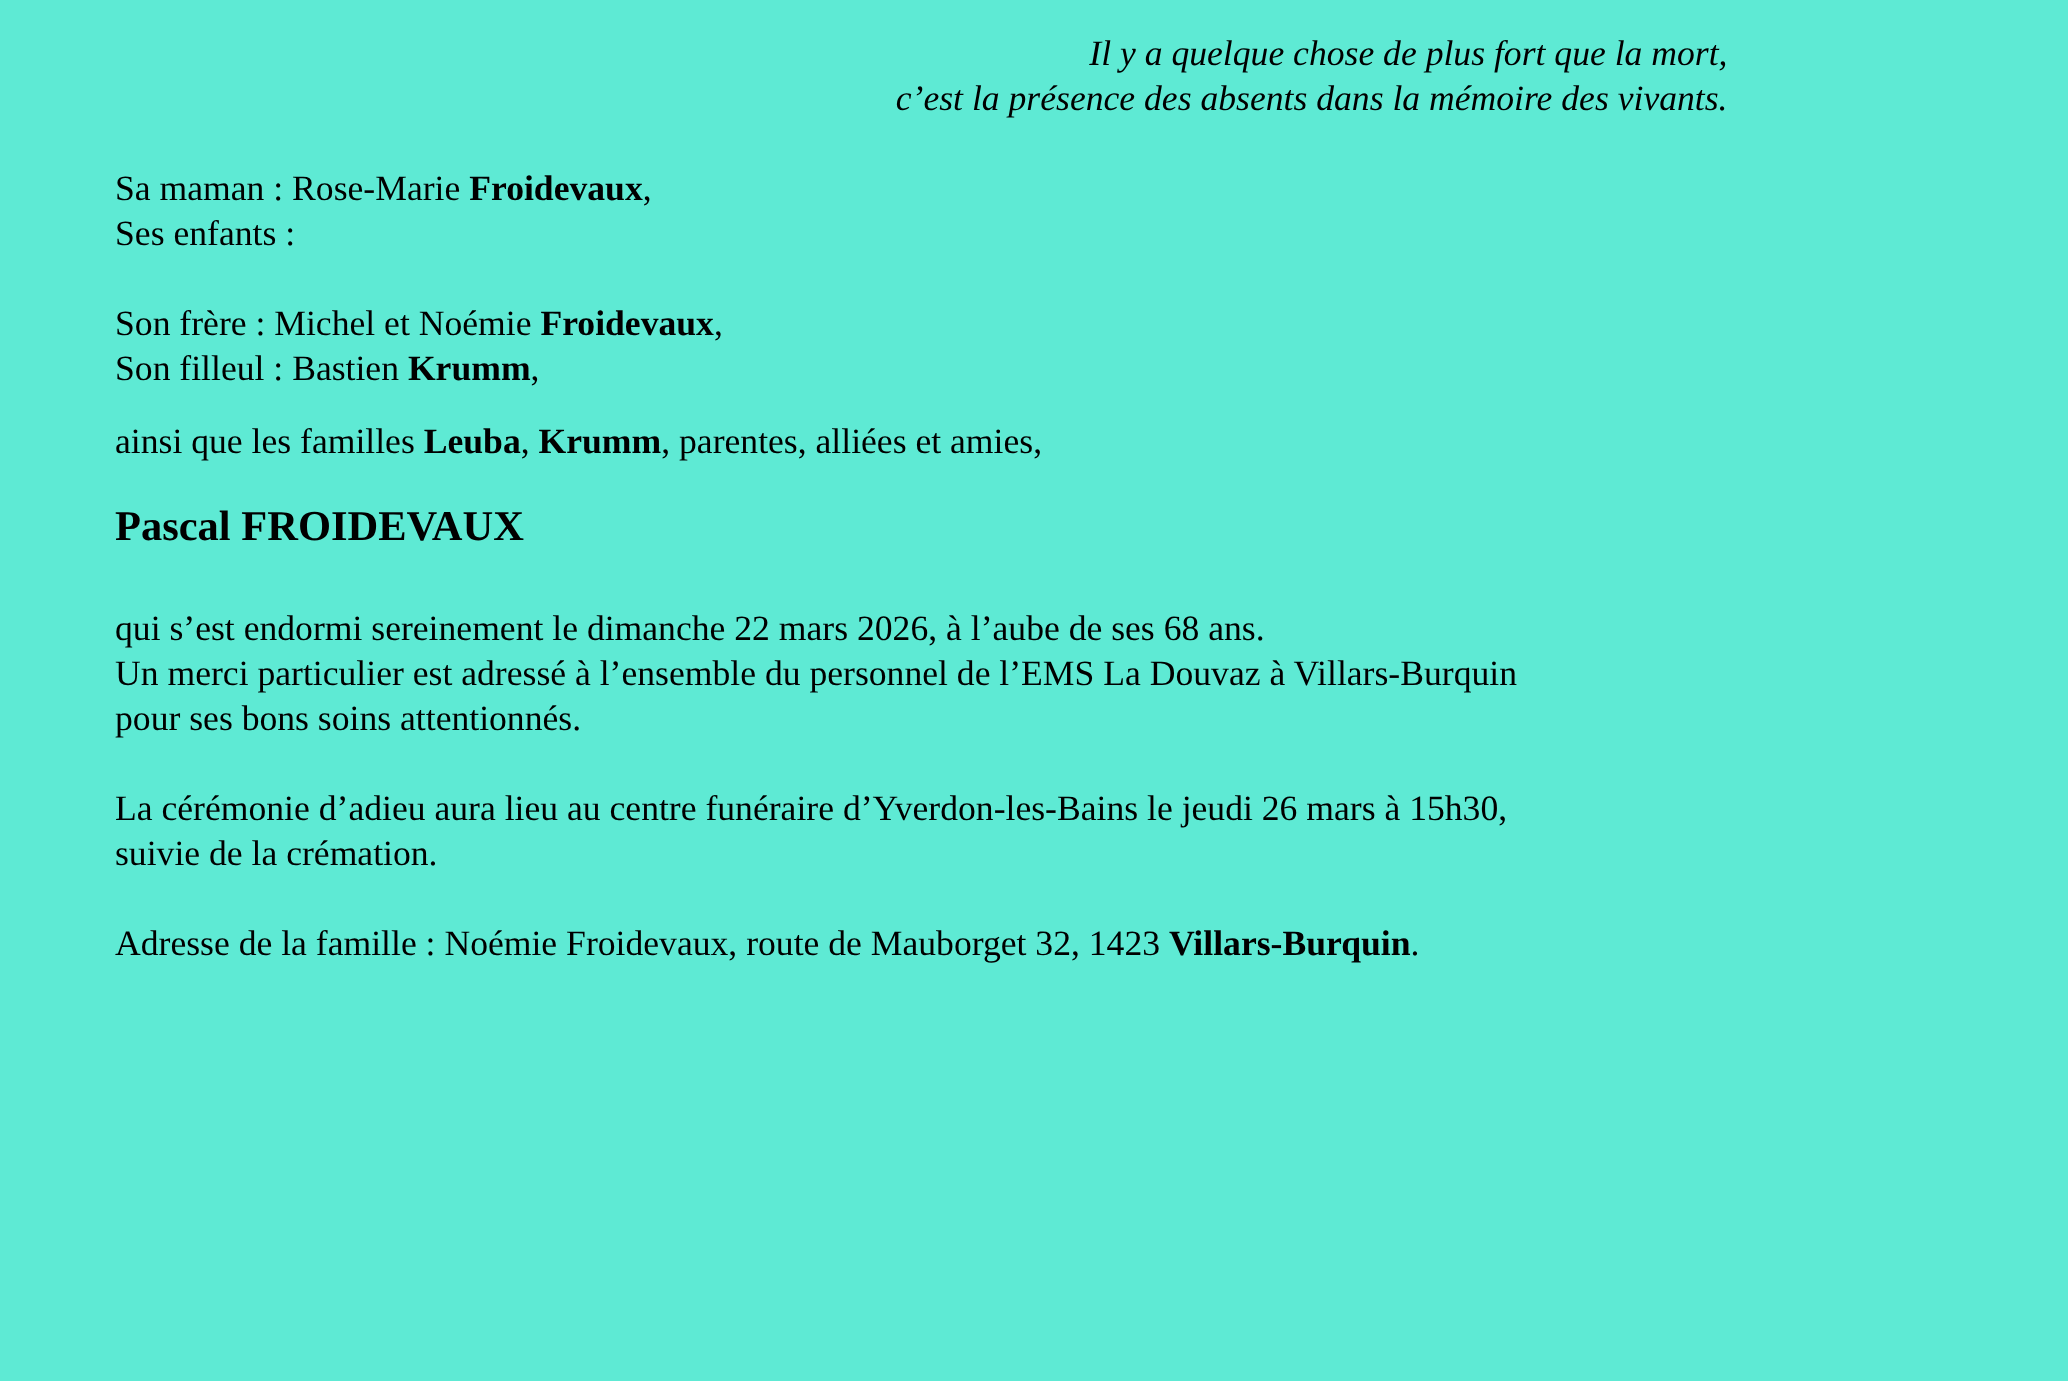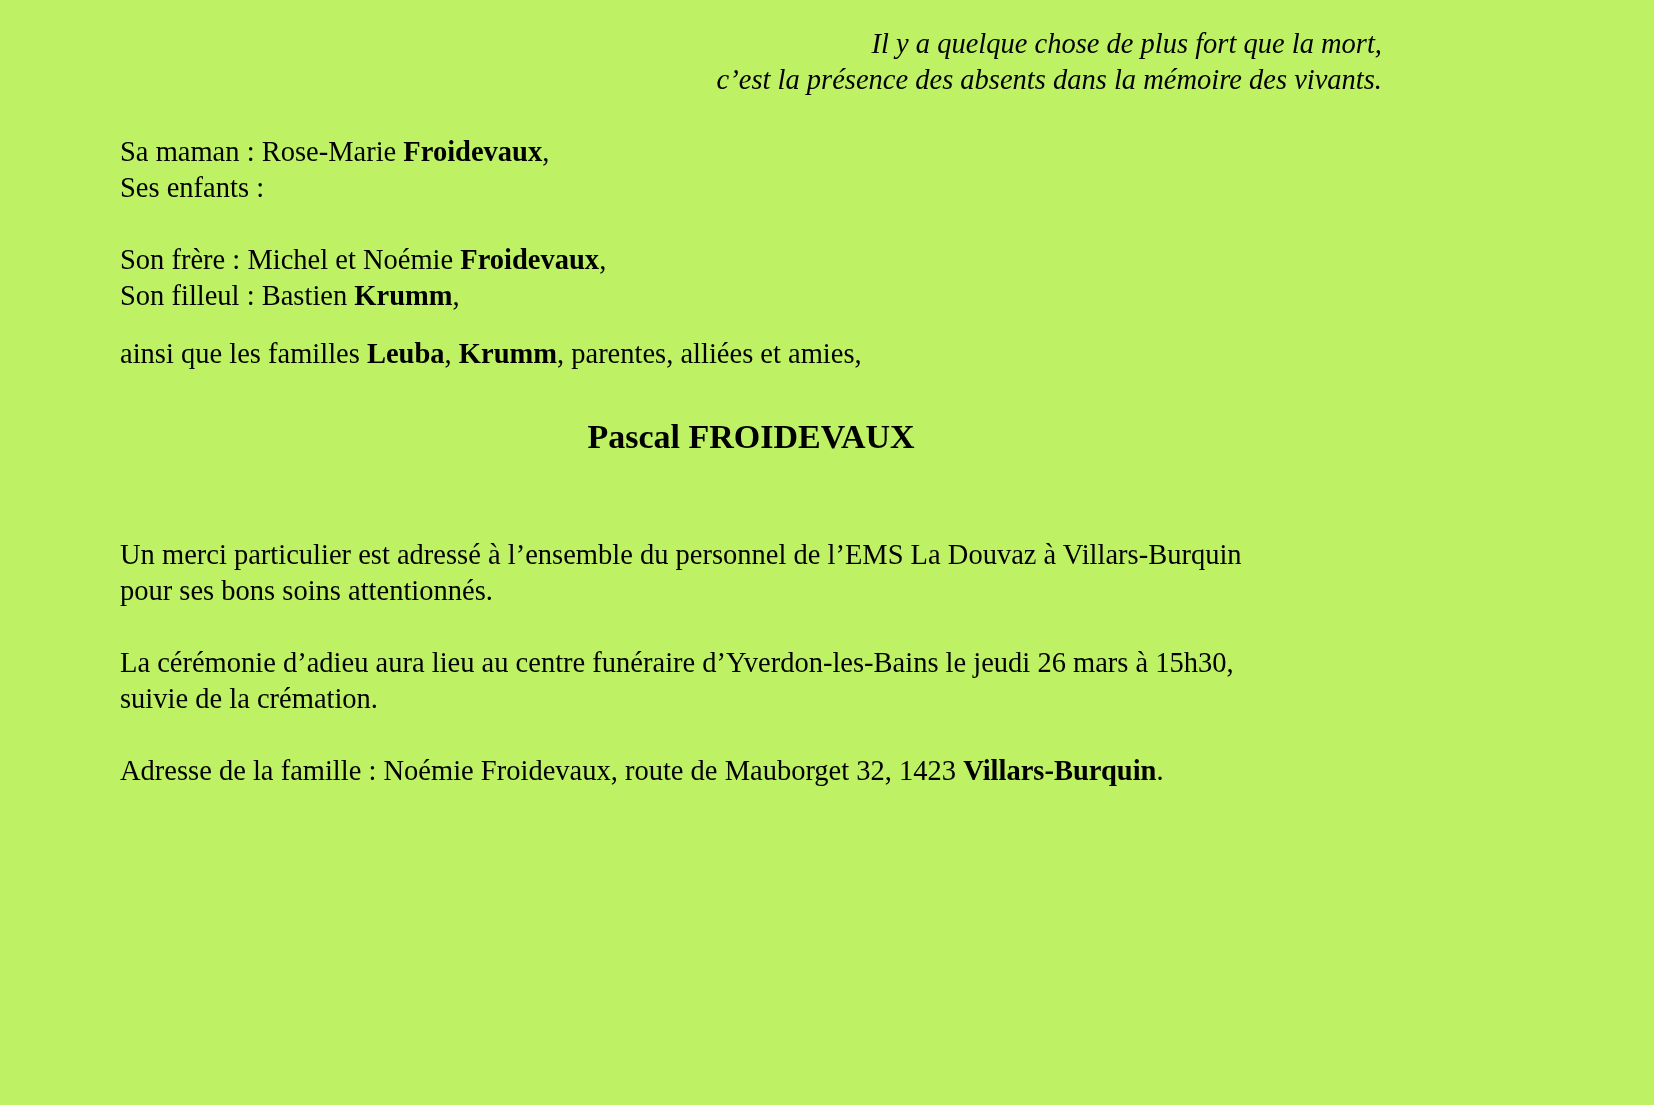--- a/index.html
+++ b/index.html
@@ -4,49 +4,48 @@
 <style>
   html, body {
     margin: 0;
     padding: 0;
     background: #ffffff;
   }
   .page {
     position: relative;
     width: 1654px;
     height: 1105px;
-    background: #bef264;
+    background: #5eead4;
     color: #000000;
     font-family: "Liberation Serif", "DejaVu Serif", serif;
     font-size: 28.5px;
     line-height: 36px;
     box-sizing: border-box;
     overflow: hidden;
   }
   .quote {
     text-align: right;
     padding: 26px 272px 0 188px;
   }
   .quote .q-italic {
     font-style: italic;
   }
   .content {
-    padding: 0 272px 0 120px;
+    padding: 0 272px 0 92px;
   }
   .content p {
     margin: 0;
   }
   .mt-std   { margin-top: 36px !important; }
   .mt-small { margin-top: 22px !important; }
   .title {
-    text-align: center;
     font-weight: bold;
     font-size: 34px;
     line-height: 44px;
-    margin: 43px 0 0 0;
+    margin: 28px 0 0 0;
     font-family: "Liberation Serif", "DejaVu Serif", serif;
   }
   .mt-after-title { margin-top: 42px !important; }
   b { font-weight: bold; }
 </style>
 </head>
 <body>
 
 <div class="page">
 
@@ -68,21 +67,21 @@
       <span>Son filleul : Bastien </span><b>Krumm</b><span>,</span>
     </p>
 
     <p class="mt-small">
       <span>ainsi que les familles </span><b>Leuba</b><span>, </span><b>Krumm</b><span>, parentes, alliées et amies,</span><br>
     </p>
 
     <h1 class="title">Pascal FROIDEVAUX</h1>
 
     <p class="mt-after-title">
-      <br>
+      <span>qui s’est endormi sereinement le dimanche 22 mars 2026, à l’aube de ses 68 ans.</span><br>
       <span>Un merci particulier est adressé à l’ensemble du personnel de l’EMS La Douvaz à Villars-Burquin</span><br>
       <span>pour ses bons soins attentionnés.</span>
     </p>
 
     <p class="mt-std">
       <span>La cérémonie d’adieu aura lieu au centre funéraire d’Yverdon-les-Bains le jeudi 26 mars à 15h30,</span><br>
       <span>suivie de la crémation.</span>
     </p>
 
     <p class="mt-std">

